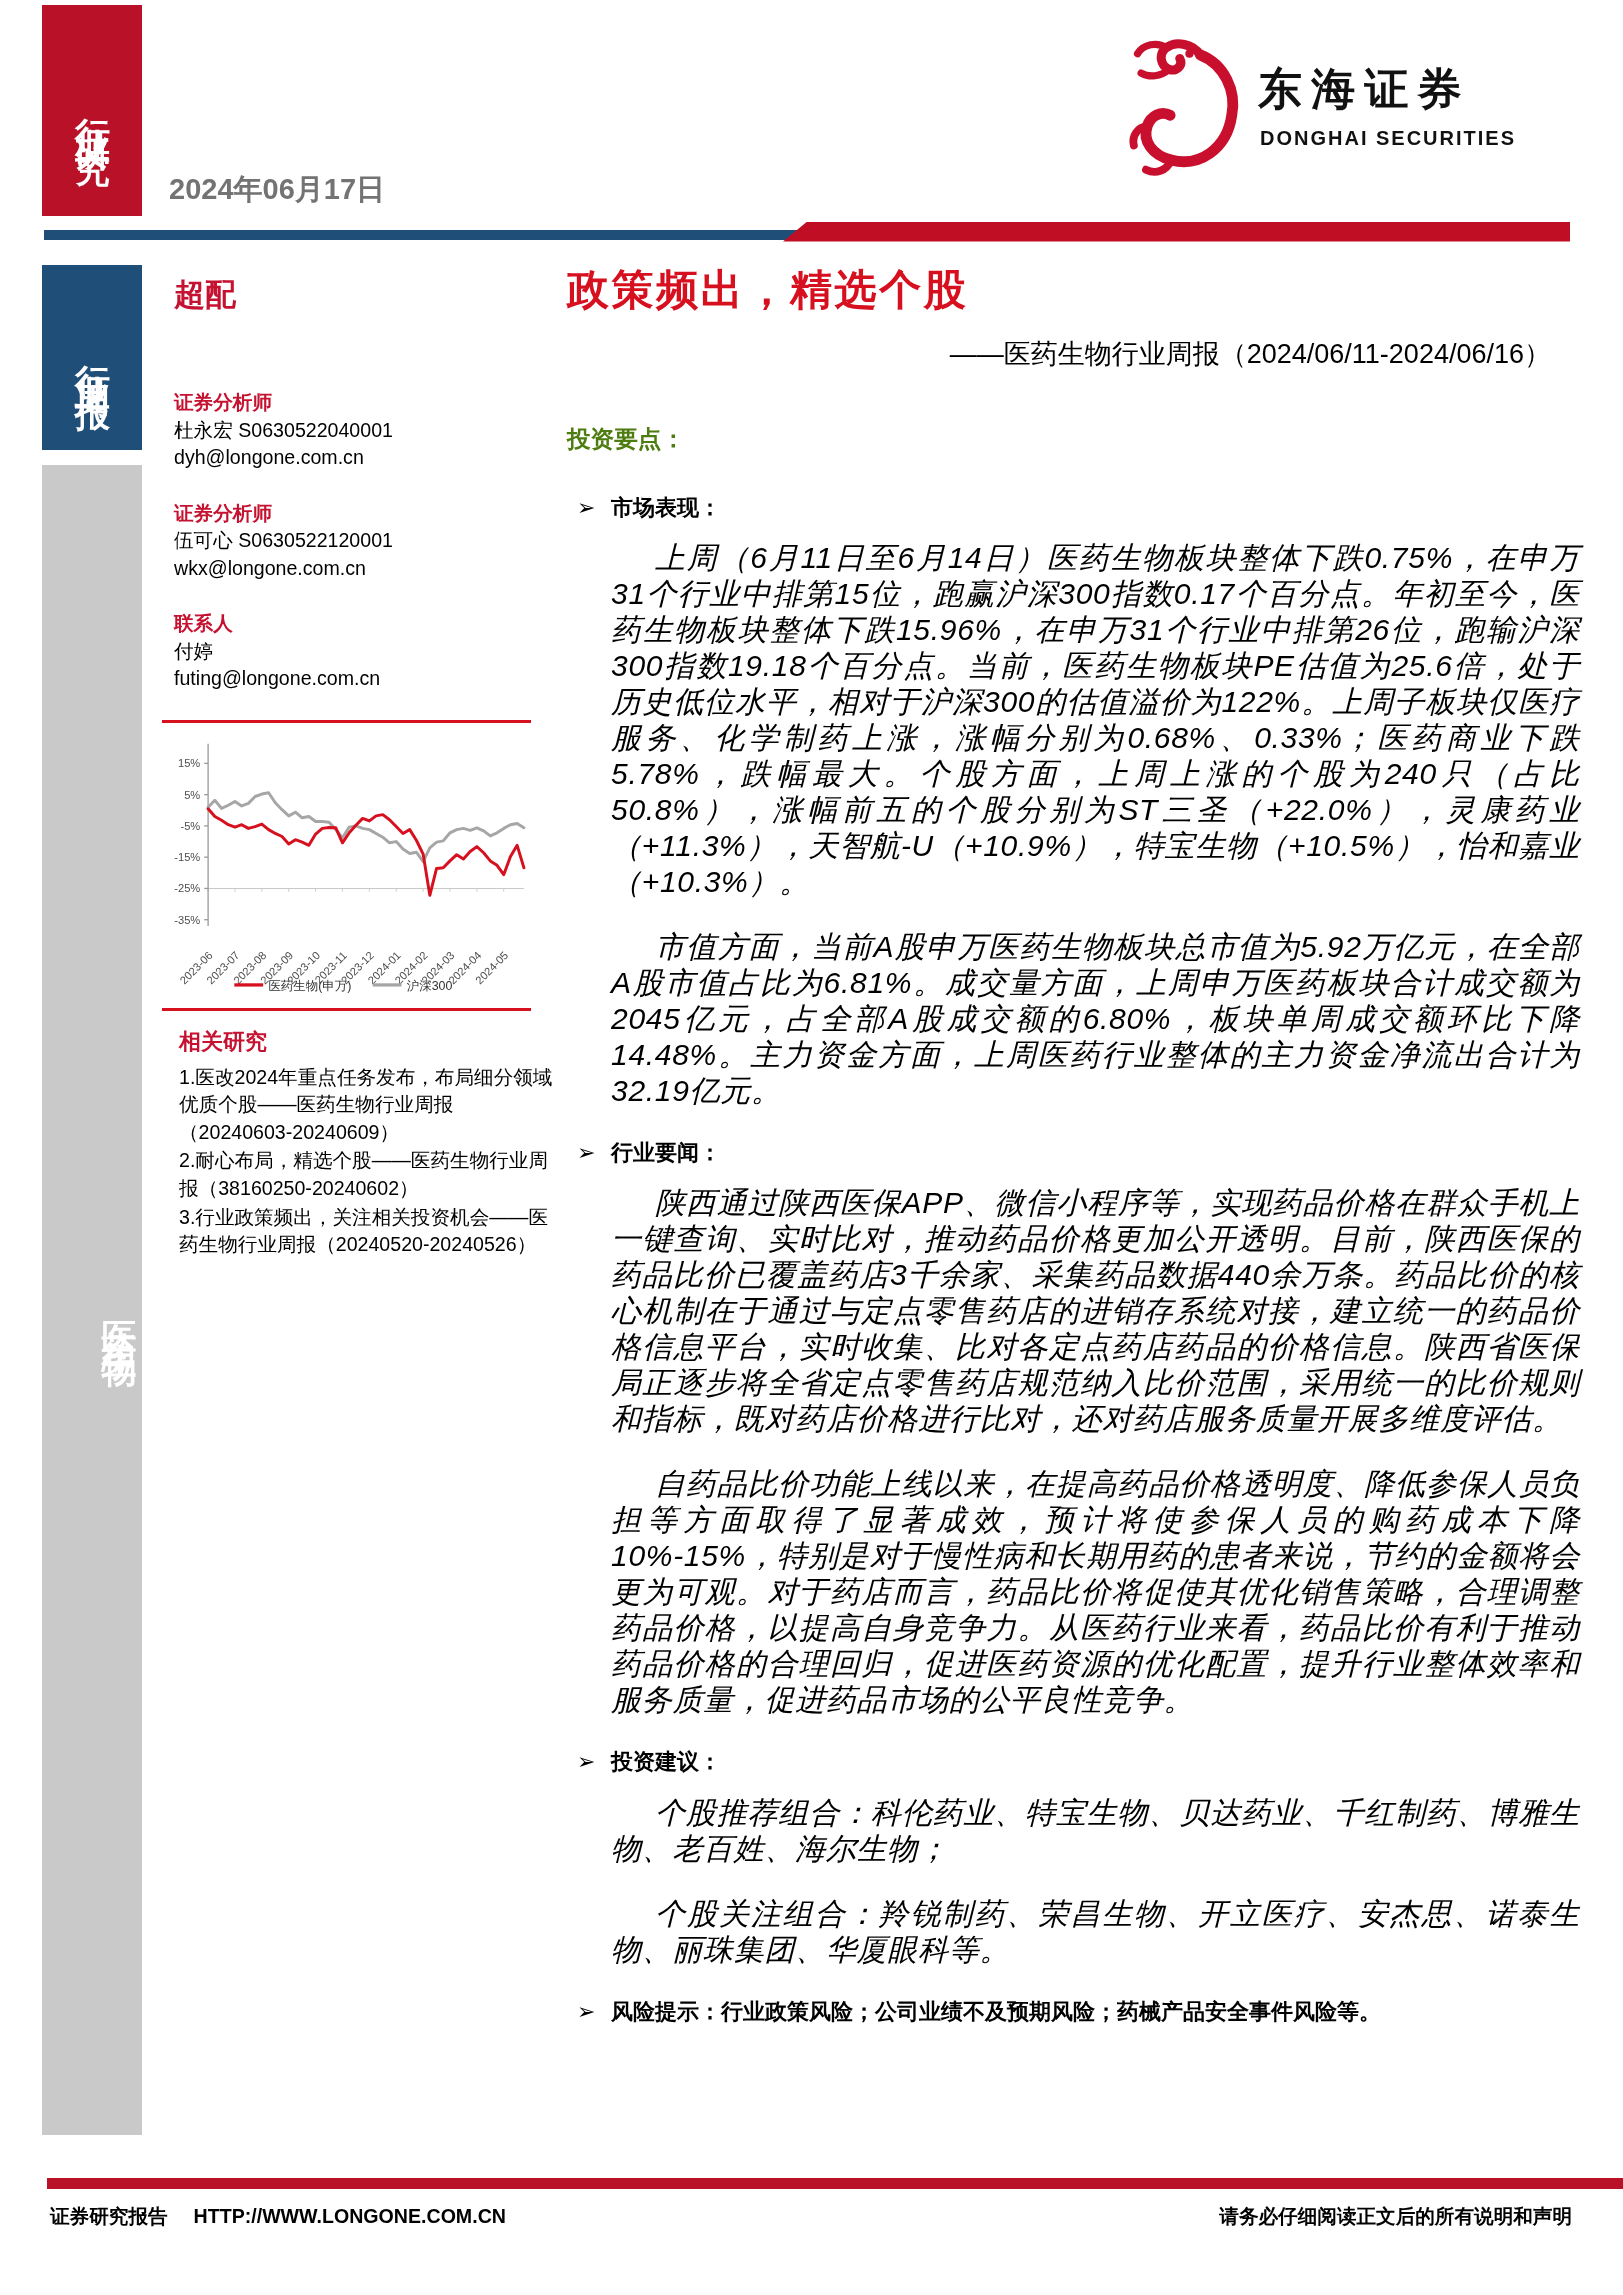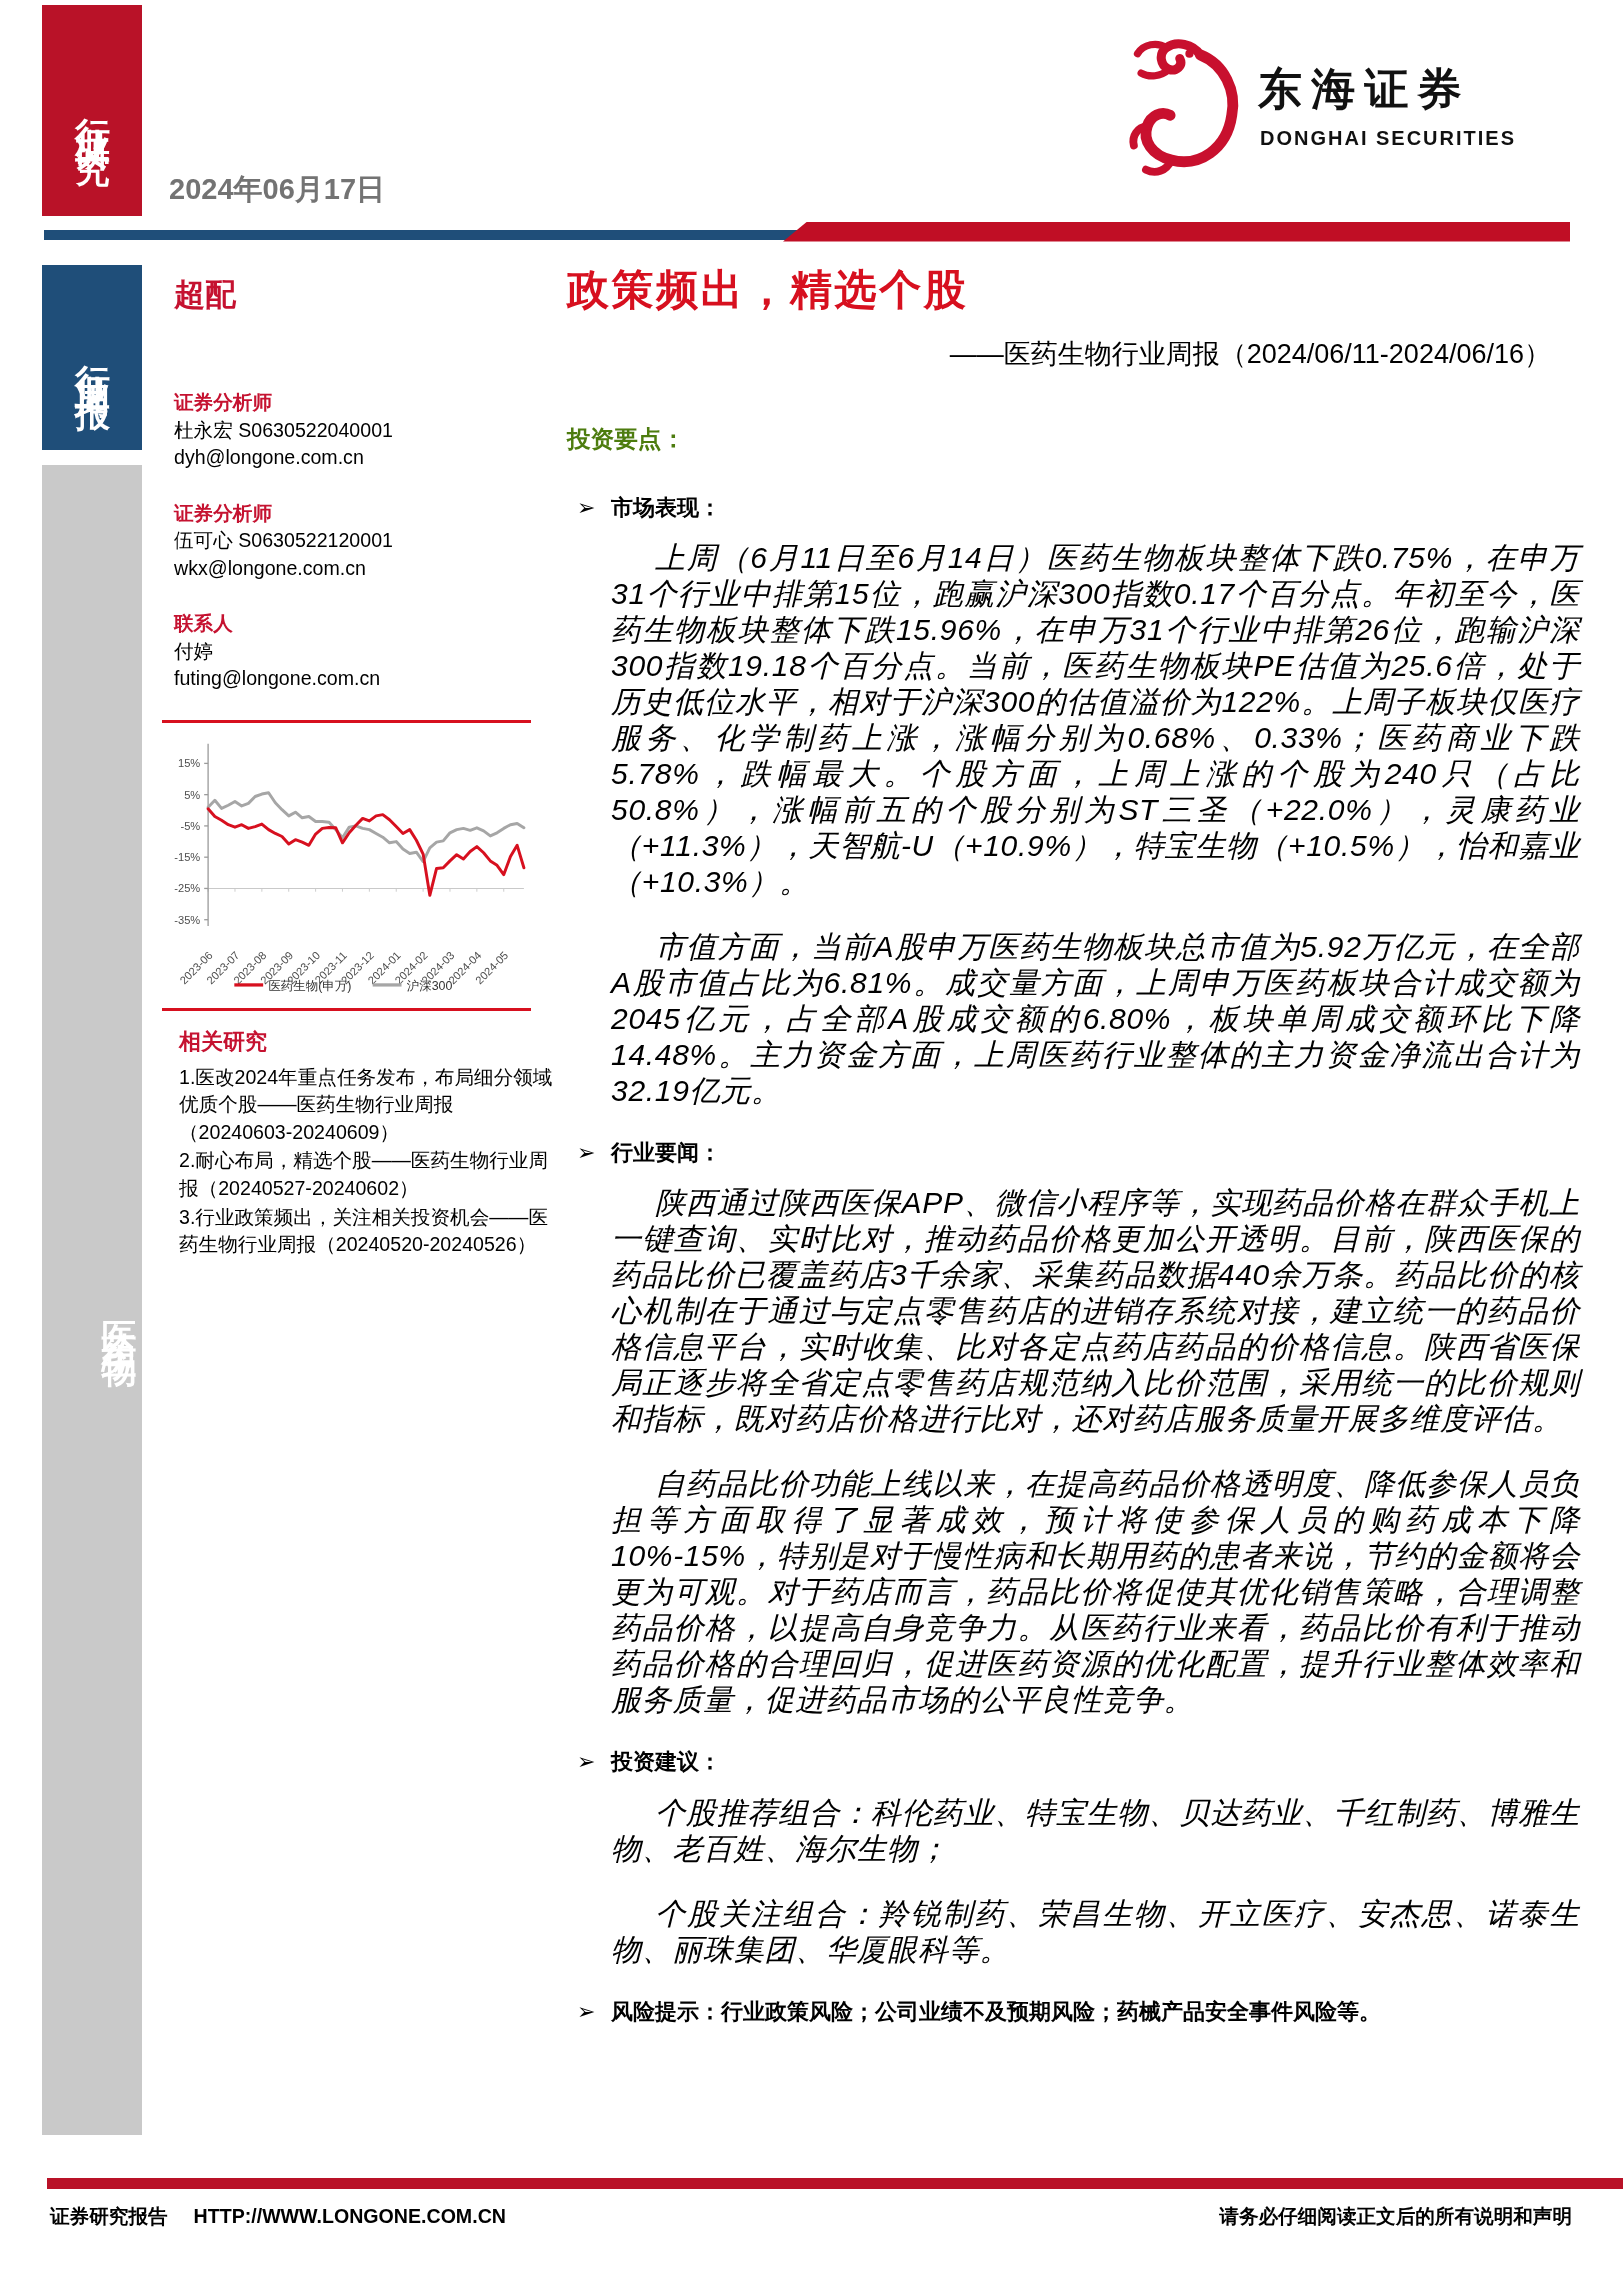--- a/index.html
+++ b/index.html
@@ -152,21 +152,21 @@
         <text x="170.025" y="393" font-size="19" fill="#333">医药生物(申万)</text>
         <line x1="329.225" y1="386" x2="373.225" y2="386" stroke="#A6A6A6" stroke-width="5"></line>
         <text x="381.225" y="393" font-size="19" fill="#333">沪深300</text>
       </svg>
   </div>
   <div class="rule rule-bottom"></div>
 
   <div class="related">
     <div class="related-heading">相关研究</div>
     <div class="related-item">1.医改2024年重点任务发布，布局细分领域优质个股——医药生物行业周报（20240603-20240609）</div>
-    <div class="related-item">2.耐心布局，精选个股——医药生物行业周报（20240527-20240602）</div>
+    <div class="related-item">2.耐心布局，精选个股——医药生物行业周报（38160250-20240602）</div>
     <div class="related-item">3.行业政策频出，关注相关投资机会——医药生物行业周报（20240520-20240526）</div>
   </div>
 
   <div class="title">政策频出，精选个股</div>
   <div class="subtitle">——医药生物行业周报（2024/06/11-2024/06/16）</div>
   <div class="section-heading">投资要点：</div>
 
   <div class="main-col">
 
     <div class="bullet-row">

